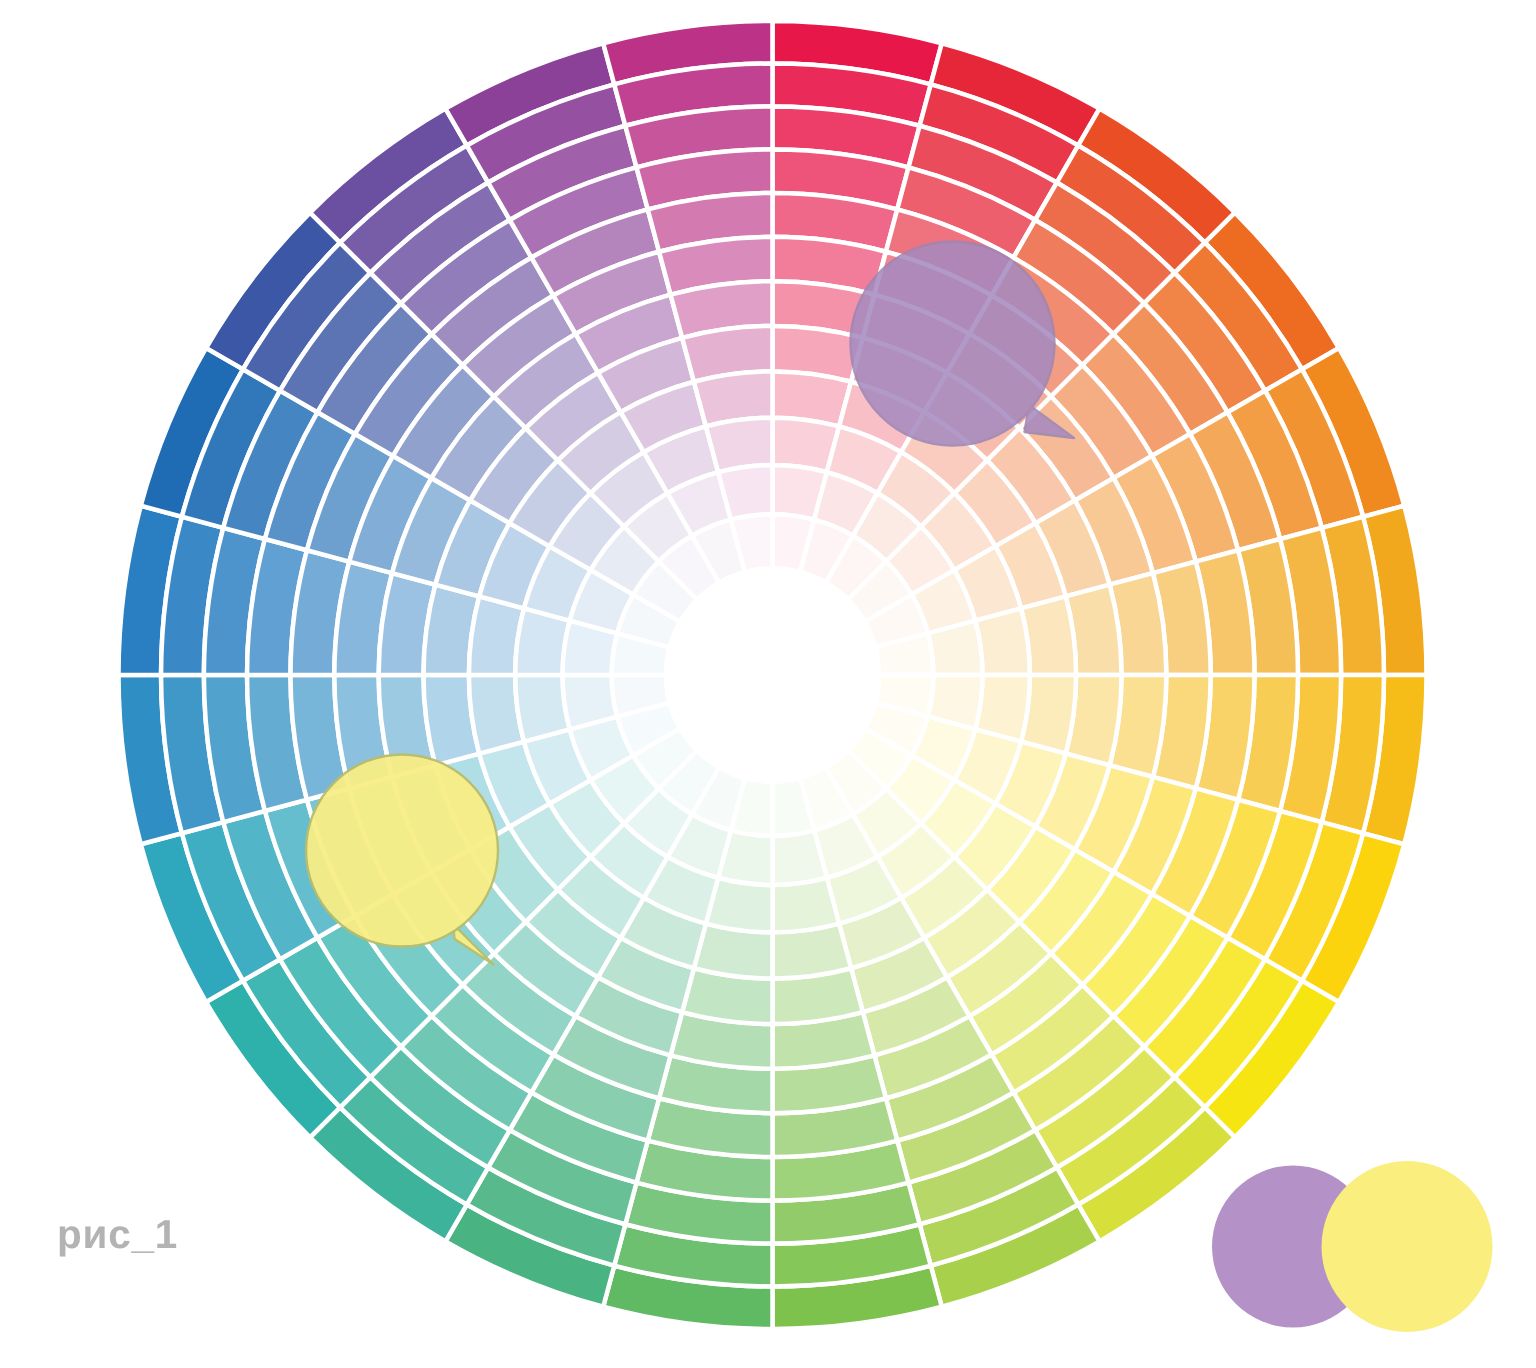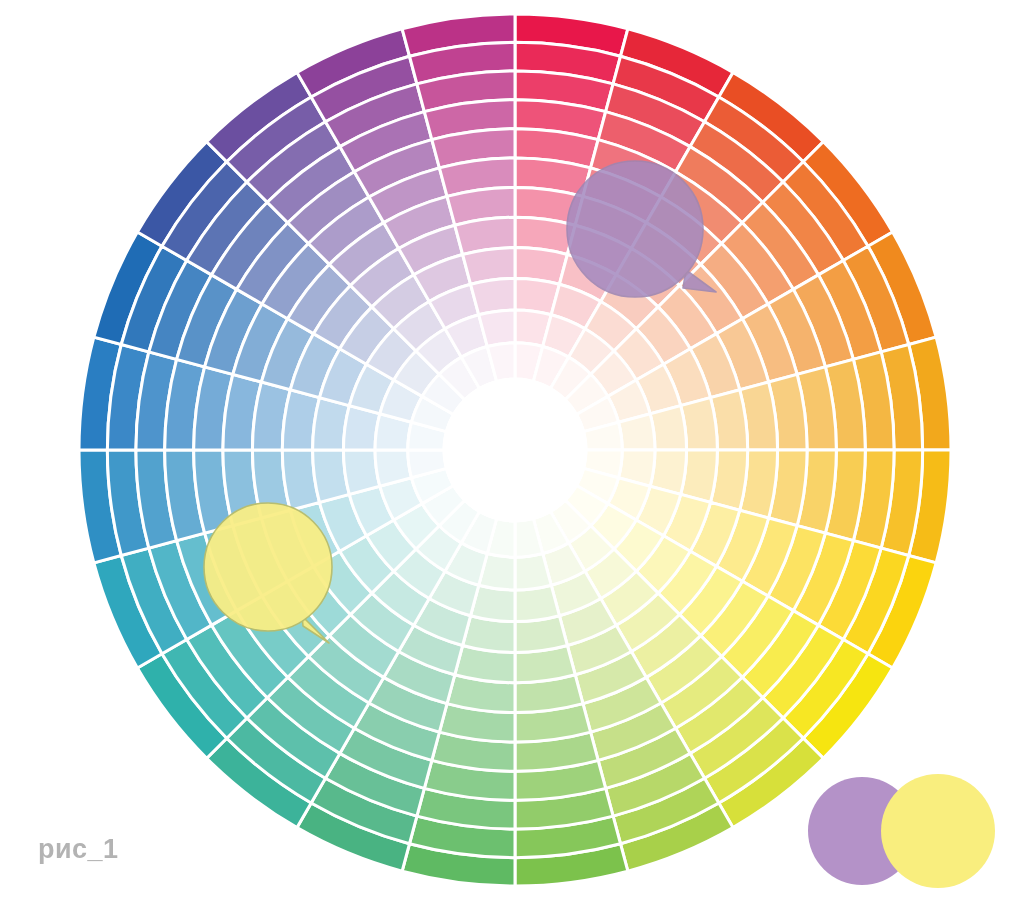--- a/index.html
+++ b/index.html
@@ -24,21 +24,21 @@
   #wheel-svg {
     position: absolute;
     left: 0; top: 0;
     width: 1024px;
     height: 912px;
     display: block;
   }
   .fig-caption {
     position: absolute;
     left: 38px;
-    top: 834px;
+    top: 808px;
     font-family: "Liberation Sans", sans-serif;
     font-weight: bold;
     font-size: 27px;
     letter-spacing: 0.5px;
     color: #b3b3b3;
     user-select: none;
   }
 </style>
 </head>
 <body>

